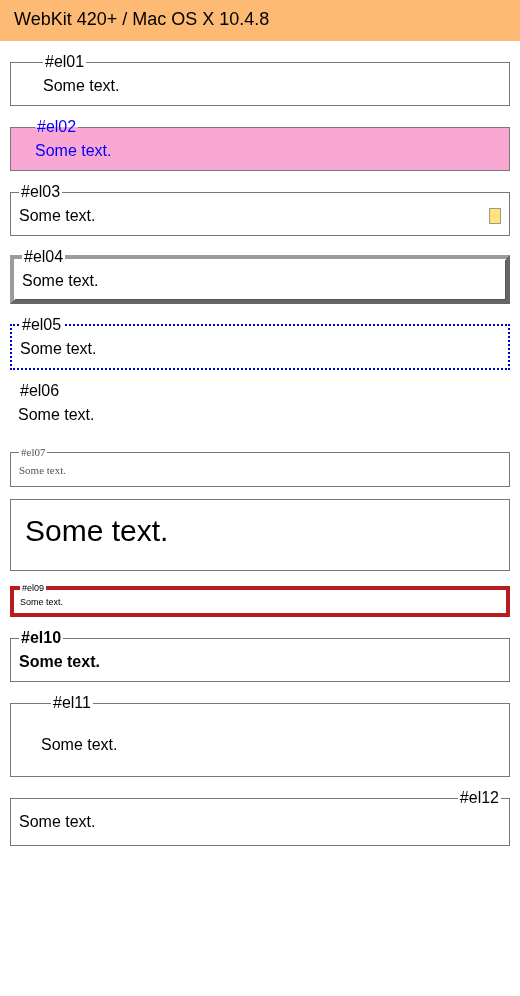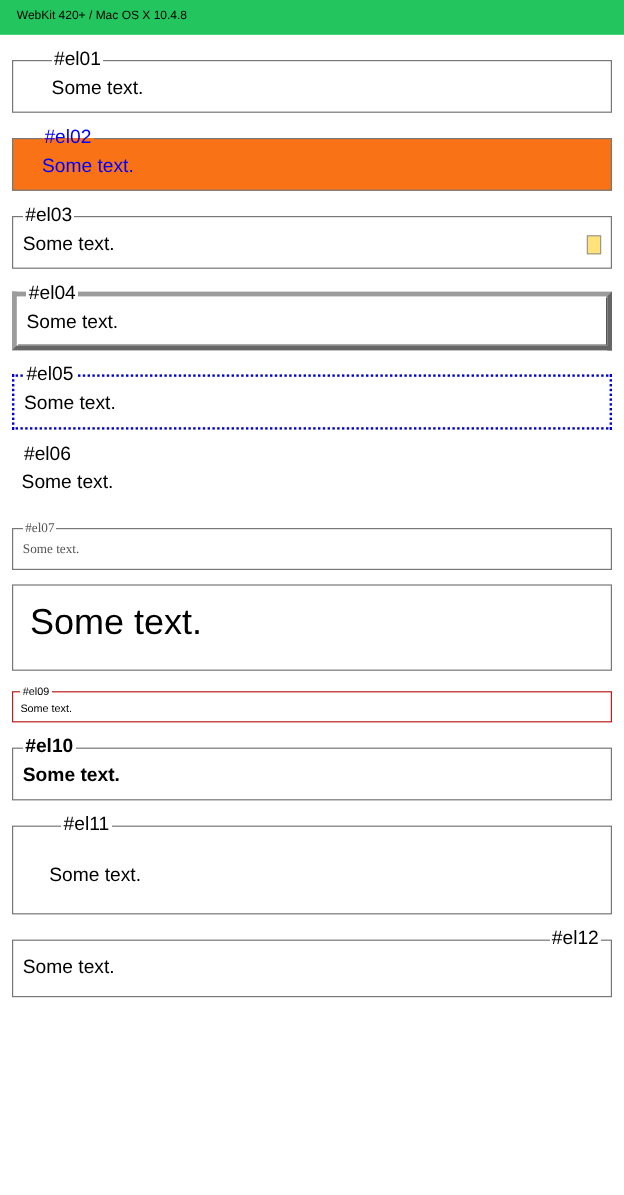--- a/index.html
+++ b/index.html
@@ -4,23 +4,23 @@
 <style>
   html, body {
     margin: 0;
     padding: 0;
     width: 520px;
     font-family: "Lucida Grande", "Lucida Sans Unicode", Arial, sans-serif;
     background: #fff;
     color: #000;
   }
   .header {
-    background: #22c55e;
+    background: #fdba74;
     padding: 6px 14px 8px 14px;
-    font-size: 10px;
+    font-size: 18px;
     line-height: 1.5;
   }
   .header .mono {
     font-family: "Courier New", Courier, monospace;
   }
   .content {
     padding: 0 10px 20px 10px;
   }
   fieldset {
     margin: 12px 0 0 0;
@@ -33,21 +33,21 @@
   
   .fs01 {
     border: 1px solid #777;
     padding-left: 32px;
   }
   .fs01 .body { padding-left: 0; }
 
   
   .fs02 {
     border: 1px solid #777;
-    background: #f97316;
+    background: #f9a8d4;
     color: #0000ff;
     padding-left: 24px;
   }
 
   
   .fs03 {
     border: 1px solid #777;
   }
   .fs03 .row {
     display: flex;
@@ -94,21 +94,21 @@
   
   .fs08 {
     border: 1px solid #777;
     font-size: 30px;
     padding: 14px 12px 22px 14px;
   }
   .fs08 legend { font-size: 30px; }
 
   
   .fs09 {
-    border: 1px solid #b91c1c;
+    border: 4px solid #b91c1c;
     font-size: 9px;
     padding: 4px 6px 6px 6px;
   }
 
   
   .fs10 {
     border: 1px solid #777;
     font-weight: bold;
   }
 

